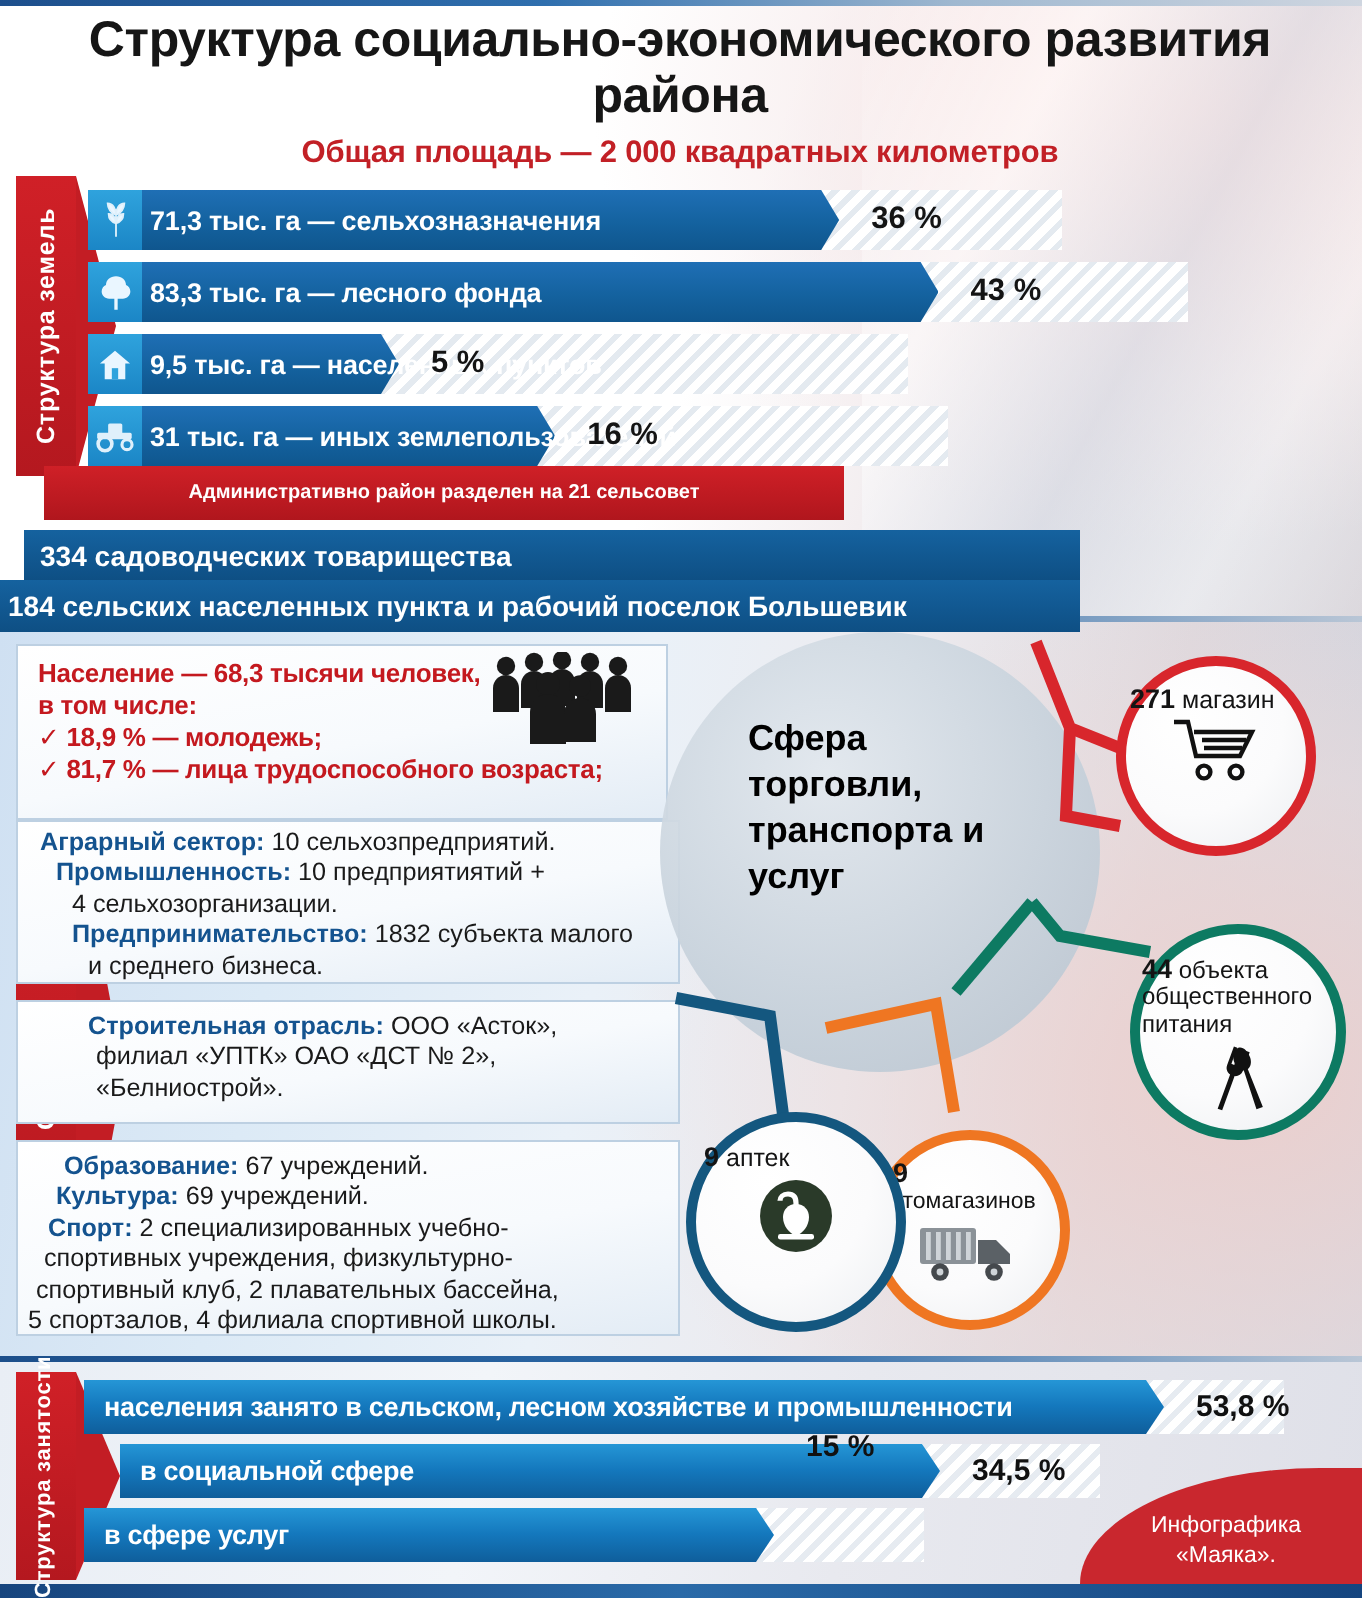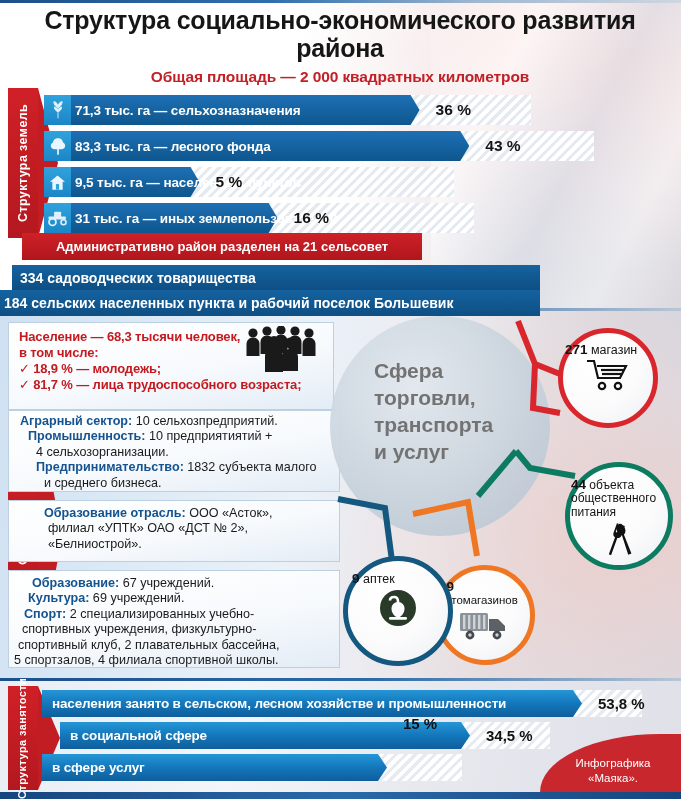--- a/index.html
+++ b/index.html
@@ -88,21 +88,21 @@
     position:absolute;left:31px;top:0;height:30px;display:flex;align-items:center;
     color:#fff;font-size:13.5px;font-weight:bold;white-space:nowrap;letter-spacing:-.1px;
   }
   .bar-pct{
     position:absolute;top:0;height:30px;display:flex;align-items:center;
     font-size:15.5px;font-weight:bold;color:#141414;
   }
 
   
   .banner{position:absolute;display:flex;align-items:center;color:#fff;font-weight:bold;}
-  .banner.red{background:linear-gradient(180deg,#cf2027,#b0161d);font-size:13px;justify-content:center;}
+  .banner.red{background:linear-gradient(180deg,#cf2027,#b0161d);font-size:10px;justify-content:center;}
   .banner.blue{background:linear-gradient(180deg,#15629f,#0e4f84);font-size:14px;padding-left:8px;}
 
   
   .card{
     position:absolute;
     background:linear-gradient(170deg,#ffffff 0%,#f7fafd 55%,#e3ecf5 100%);
     border:1px solid #bdd0e2;
   }
   .pop-line{position:absolute;color:#c4191f;font-weight:bold;font-size:13px;white-space:nowrap;letter-spacing:-.15px;}
   .people-icon{position:absolute;}
@@ -115,21 +115,21 @@
   .node{
     position:absolute;border-radius:50%;
     background:radial-gradient(circle at 35% 30%,#ffffff 0%,#fbfbfc 55%,#eceef1 100%);
     display:flex;flex-direction:column;align-items:center;justify-content:flex-start;
     box-sizing:border-box;
   }
   .node .cap{font-size:11.5px;color:#141414;line-height:1.12;}
   .node .cap b{font-size:13.5px;}
   .node .glyph{margin-top:2px;}
   .hub-label{
-    position:absolute;font-size:21px;font-weight:bold;color:#737373;line-height:1.28;
+    position:absolute;font-size:18px;font-weight:bold;color:#000000;line-height:1.28;
   }
   .hub-blob{
     position:absolute;border-radius:50%;
     background:radial-gradient(circle at 38% 32%, rgba(226,232,238,.95) 0%, rgba(198,209,219,.92) 60%, rgba(181,194,206,.9) 100%);
   }
 
   
   .ebar-track{
     position:absolute;height:27px;
     background:repeating-linear-gradient(135deg,#ffffff 0 4px,#e6ebf1 4px 7px);
@@ -267,21 +267,21 @@
 
   <div class="card" style="left:8px;top:410px;width:330px;height:80px;"></div>
   <div class="card" style="left:8px;top:500px;width:330px;height:60px;"></div>
   <div class="card" style="left:8px;top:570px;width:330px;height:96px;"></div>
   <div id="sector-text">
       <div class="sect-txt" style="left: 20px; top: 414px;"><b>Аграрный сектор:</b> 10 сельхозпредприятий.</div>
       <div class="sect-txt" style="left: 28px; top: 429.4px;"><b>Промышленность:</b> 10 предприятиятий +</div>
       <div class="sect-txt" style="left: 36px; top: 444.8px;">4 сельхозорганизации.</div>
       <div class="sect-txt" style="left: 36px; top: 460.2px;"><b>Предпринимательство:</b> 1832 субъекта малого</div>
       <div class="sect-txt" style="left: 44px; top: 475.6px;">и среднего бизнеса.</div>
-      <div class="sect-txt" style="left: 44px; top: 506px;"><b>Образование отрасль:</b> ООО «Асток»,</div>
+      <div class="sect-txt" style="left: 44px; top: 506px;"><b>Строительная отрасль:</b> ООО «Асток»,</div>
       <div class="sect-txt" style="left: 48px; top: 521.4px;">филиал «УПТК» ОАО «ДСТ № 2»,</div>
       <div class="sect-txt" style="left: 48px; top: 536.8px;">«Белниострой».</div>
       <div class="sect-txt" style="left: 32px; top: 576px;"><b>Образование:</b> 67 учреждений.</div>
       <div class="sect-txt" style="left: 28px; top: 591.4px;"><b>Культура:</b> 69 учреждений.</div>
       <div class="sect-txt" style="left: 24px; top: 606.8px;"><b>Спорт:</b> 2 специализированных учебно-</div>
       <div class="sect-txt" style="left: 22px; top: 622.2px;">спортивных учреждения, физкультурно-</div>
       <div class="sect-txt" style="left: 18px; top: 637.6px;">спортивный клуб, 2 плавательных бассейна,</div>
       <div class="sect-txt" style="left: 14px; top: 653px;">5 спортзалов, 4 филиала спортивной школы.</div>
     </div>
 

